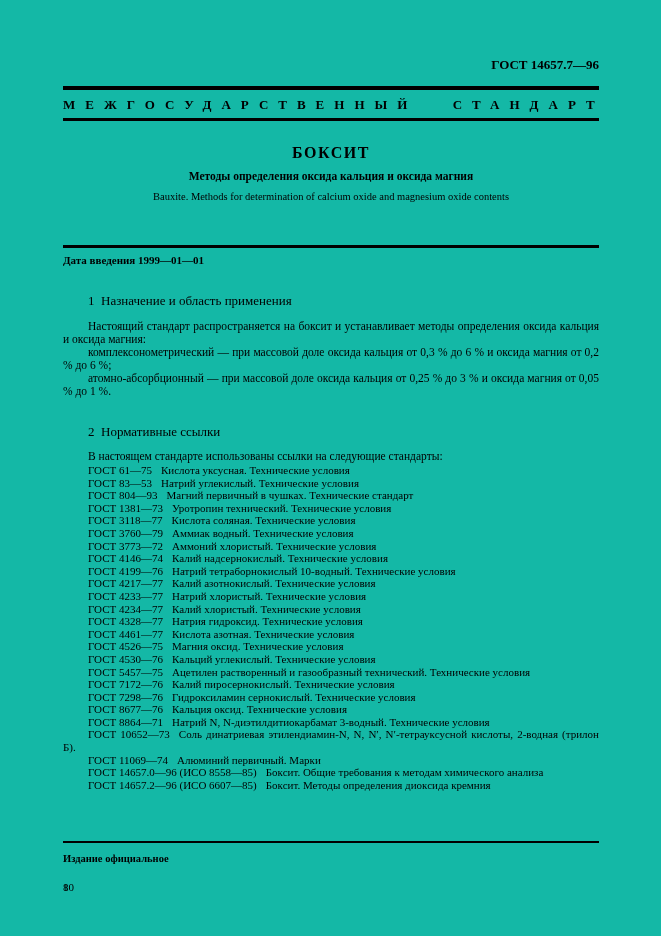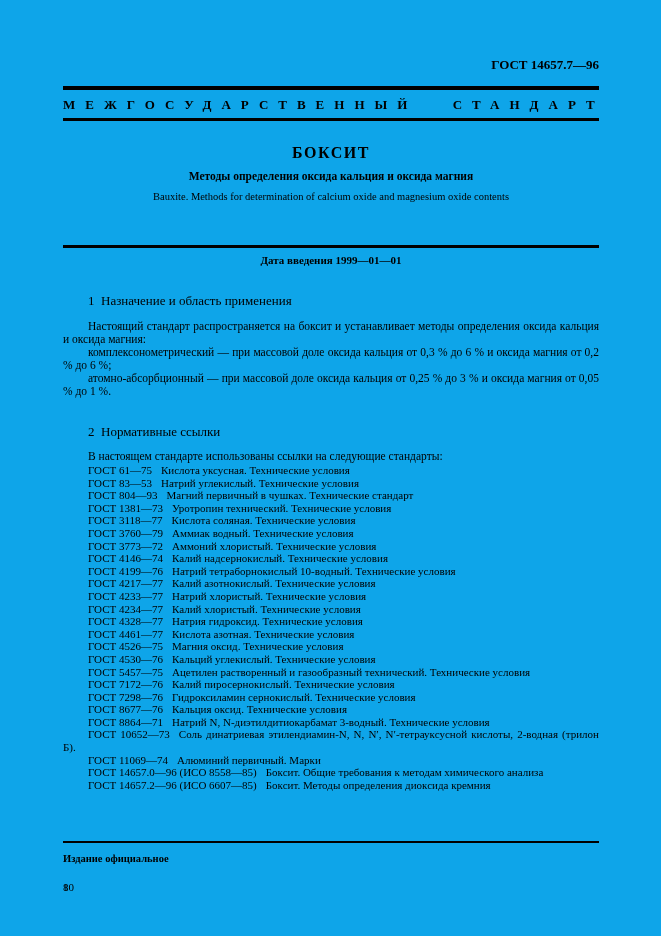--- a/index.html
+++ b/index.html
@@ -1,20 +1,20 @@
 <!DOCTYPE html>
 <html><head>
 <meta charset="utf-8">
 <style>
   * { margin: 0; padding: 0; box-sizing: border-box; }
   html, body { background: #ffffff; }
   .page {
     width: 661px; height: 936px;
     position: relative;
-    background: #0ea5e9;
+    background: #14b8a6;
     color: #000;
     font-family: "Liberation Serif", "DejaVu Serif", serif;
     overflow: hidden;
   }
   .content { position: absolute; left: 63px; right: 62px; top: 0; }
 
   .doc-number {
     padding-top: 57px;
     text-align: right;
     font-weight: bold;
@@ -56,21 +56,21 @@
   .doc-subtitle-en {
     margin-top: 7px;
     font-size: 10.5px;
     line-height: 13px;
   }
 
   .mid-rule { margin-top: 42px; border-top: 3px solid #000; }
 
   .effective-date {
     margin-top: 6px;
-    text-align: center;
+    text-align: left;
     font-weight: bold;
     font-size: 11px;
     line-height: 13px;
   }
 
   .sec-heading {
     margin-top: 26px;
     padding-left: 25px;
     font-weight: normal;
     font-size: 13px;

